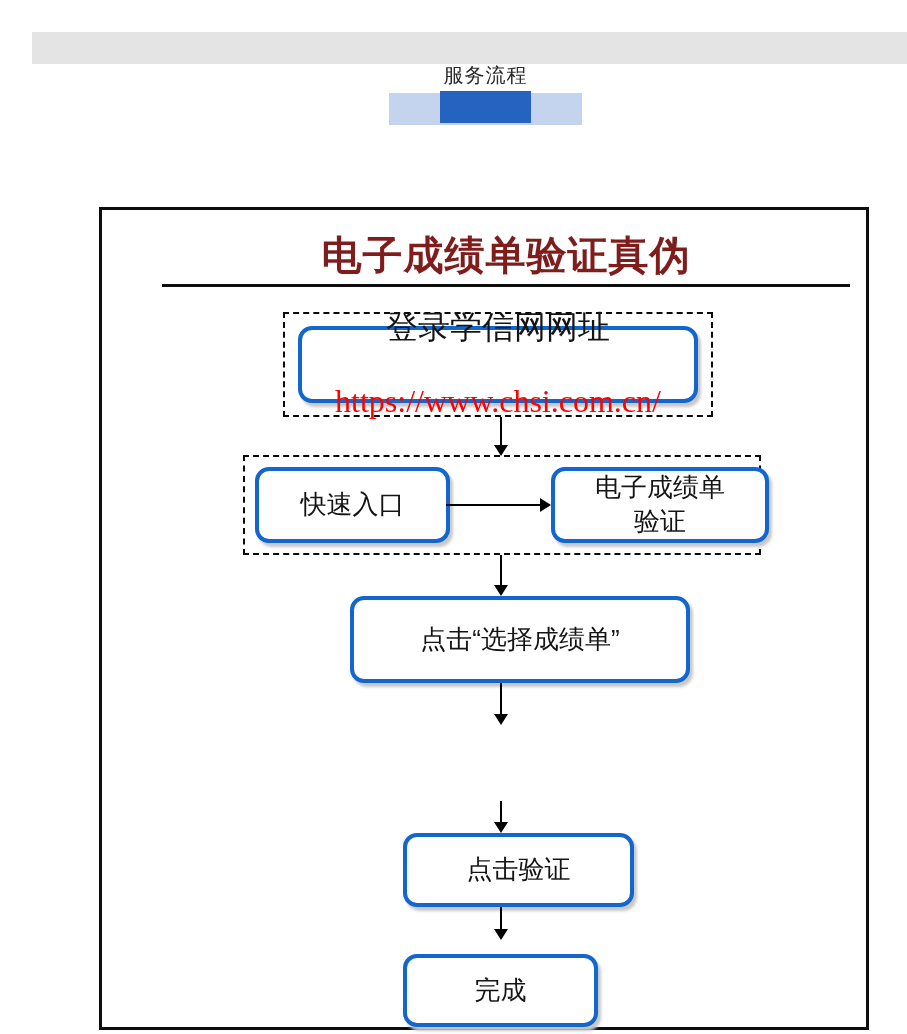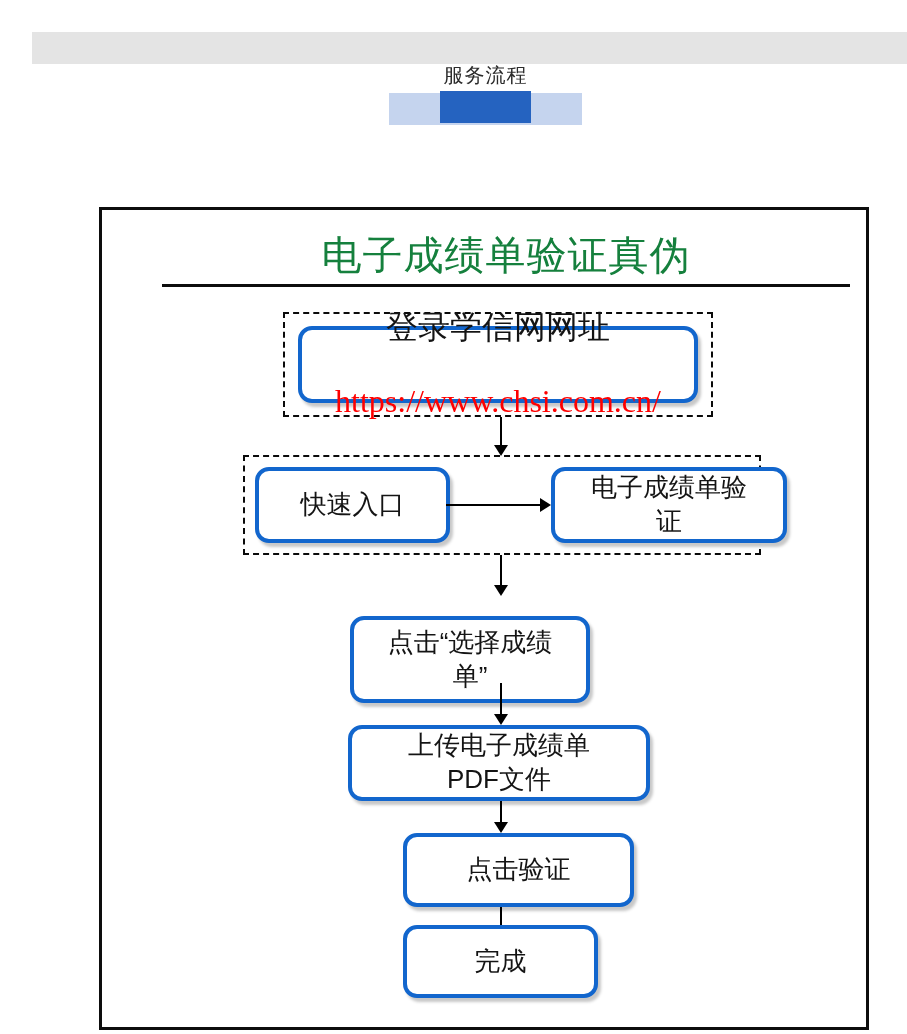--- a/index.html
+++ b/index.html
@@ -22,41 +22,41 @@
     font-size:20px;font-weight:500;color:#2b2b2b;letter-spacing:1px;}
   .title-underline{position:absolute;left:357px;top:58px;width:193px;height:8px;}
   .title-underline .thin{position:absolute;left:0;right:0;top:3px;height:2px;background:var(--accent-light);}
   .title-underline .thick{position:absolute;left:51px;top:1px;width:91px;height:6px;background:var(--accent-dark);}
 
   
   .frame{position:absolute;left:67px;top:175px;width:770px;height:823px;
     border:3px solid var(--frame-border);background:#fff;}
   .frame-title{height:61px;border-bottom:3px solid var(--frame-border);
     display:flex;align-items:center;justify-content:center;
-    font-size:40px;font-weight:normal;color:#15803d;letter-spacing:1px;margin-left:44px;}
+    font-size:40px;font-weight:bold;color:#7f1d1d;letter-spacing:1px;margin-left:44px;}
   .flow{position:relative;width:100%;height:753px;}
 
   
   .dashed{position:absolute;border:2px dashed #0a0a0a;background:transparent;}
   .dashed-1{left:165px;top:25px;width:430px;height:105px;}
   .dashed-2{left:125px;top:168px;width:518px;height:100px;}
 
   
   .node{position:absolute;background:#fff;border:4px solid var(--node-border);
     border-radius:14px;display:flex;flex-direction:column;align-items:center;
     justify-content:center;font-size:26px;color:#141414;text-align:center;
     box-shadow:3px 4px 3px var(--shadow);line-height:1.3;}
   .node-1{left:13px;top:12px;width:400px;height:77px;font-size:32px;}
   .node-1 .url{color:var(--url-text);font-family:Liberation Serif, serif;}
   .node-2a{left:10px;top:10px;width:195px;height:76px;}
-  .node-2b{left:306px;top:10px;width:236px;height:76px;}
-  .node-3{left:232px;top:309px;width:240px;height:87px;margin-top:20px;}
+  .node-2b{left:306px;top:10px;width:218px;height:76px;}
+  .node-3{left:232px;top:309px;width:340px;height:87px;}
   .node-4{left:230px;top:438px;width:302px;height:76px;}
   .node-5{left:285px;top:546px;width:231px;height:74px;}
-  .node-6{left:285px;top:638px;width:195px;height:73px;}
+  .node-6{left:285px;top:667px;width:195px;height:73px;}
 
   
   .arrow-down{position:absolute;width:14px;}
   .arrow-down::before{content:"";position:absolute;left:6px;top:0;bottom:9px;width:2px;background:#000;}
   .arrow-down::after{content:"";position:absolute;left:0;bottom:0;width:0;height:0;
     border-left:7px solid transparent;border-right:7px solid transparent;border-top:11px solid #000;}
   .arrow-1{left:376px;top:130px;height:39px;}
   .arrow-2{left:376px;top:268px;height:41px;}
   .arrow-3{left:376px;top:396px;height:42px;}
   .arrow-4{left:376px;top:514px;height:32px;}
@@ -106,23 +106,20 @@
       </div>
 
       <div class="arrow-down arrow-2"></div>
 
       <div class="node node-3">
         <span>点击“选择成绩单”</span>
       </div>
 
       <div class="arrow-down arrow-3"></div>
 
-      <div class="node node-4">
-        <span>上传电子成绩单PDF文件</span>
-      </div>
 
       <div class="arrow-down arrow-4"></div>
 
       <div class="node node-5">
         <span>点击验证</span>
       </div>
 
       <div class="arrow-down arrow-5"></div>
 
       <div class="node node-6">

